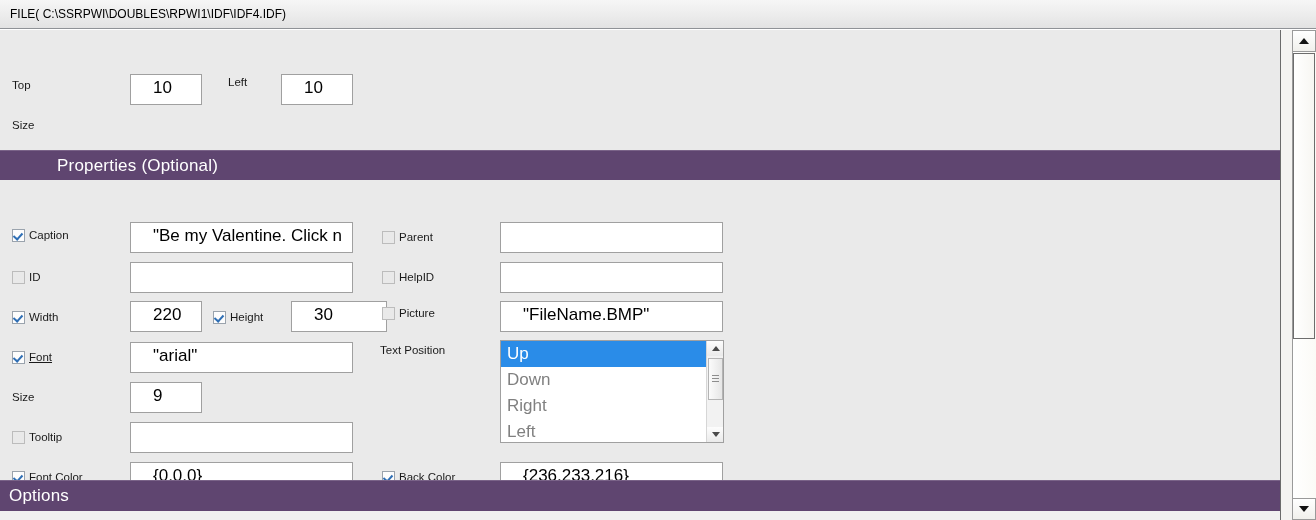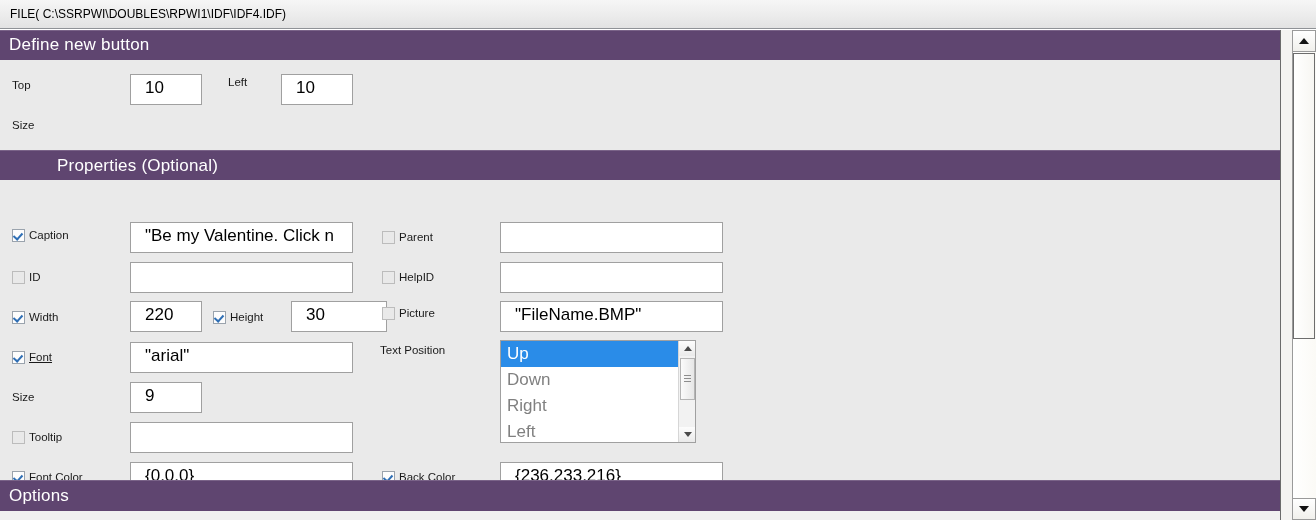--- a/index.html
+++ b/index.html
@@ -92,21 +92,21 @@
     color: #1a1a1a;
     white-space: nowrap;
   }
   .tbox {
     position: absolute;
     background: #ffffff;
     border: 1px solid #a0a0a0;
     box-sizing: border-box;
     font-size: 17px;
     color: #000000;
-    padding: 0 14px;
+    padding: 0 22px;
     line-height: 1.55;
     overflow: hidden;
     white-space: nowrap;
   }
 
   
   .cbx {
     position: absolute;
     width: 13px;
     height: 13px;
@@ -259,23 +259,20 @@
 </style>
 </head>
 <body>
 
 <div id="titlebar">
   <span class="filepath">FILE( C:\SSRPWI\DOUBLES\RPWI1\IDF\IDF4.IDF)</span>
 </div>
 
 <div id="content">
 
-  <div class="section-header" id="hdr-define">
-    <span class="section-title">Define new button</span>
-  </div>
 
   <div class="panel" id="panel-define">
     <span class="lbl" style="left:12px; top:19px;">Top</span>
     <div class="tbox" style="left:130px; top:14px; width:72px; height:31px;">10</div>
 
     <span class="lbl" style="left:228px; top:16px;">Left</span>
     <div class="tbox" style="left:281px; top:14px; width:72px; height:31px;">10</div>
 
     <span class="lbl" style="left:12px; top:59px;">Size</span>
   </div>
@@ -323,21 +320,21 @@
 
     <span class="cbx off" style="left:382px; top:91px;"></span>
     <span class="lbl" style="left:399px; top:91px;">HelpID</span>
     <div class="tbox" style="left:500px; top:82px; width:223px; height:31px;"></div>
 
     <span class="cbx off" style="left:382px; top:127px;"></span>
     <span class="lbl" style="left:399px; top:127px;">Picture</span>
     <div class="tbox" style="left:500px; top:121px; width:223px; height:31px;">"FileName.BMP"</div>
 
     <span class="lbl" style="left:380px; top:164px;">Text Position</span>
-    <div id="listbox" style="left:500px; top:160px; width:196px; height:103px;padding-left:48px;">
+    <div id="listbox" style="left:500px; top:160px; width:224px; height:103px;padding-left:48px;">
       <div class="lb-items">
         <div class="lb-item selected">Up</div>
         <div class="lb-item">Down</div>
         <div class="lb-item">Right</div>
         <div class="lb-item">Left</div>
       </div>
       <div id="lb-scroll">
         <div class="sb-arrow up">
           <i></i>
         </div>

